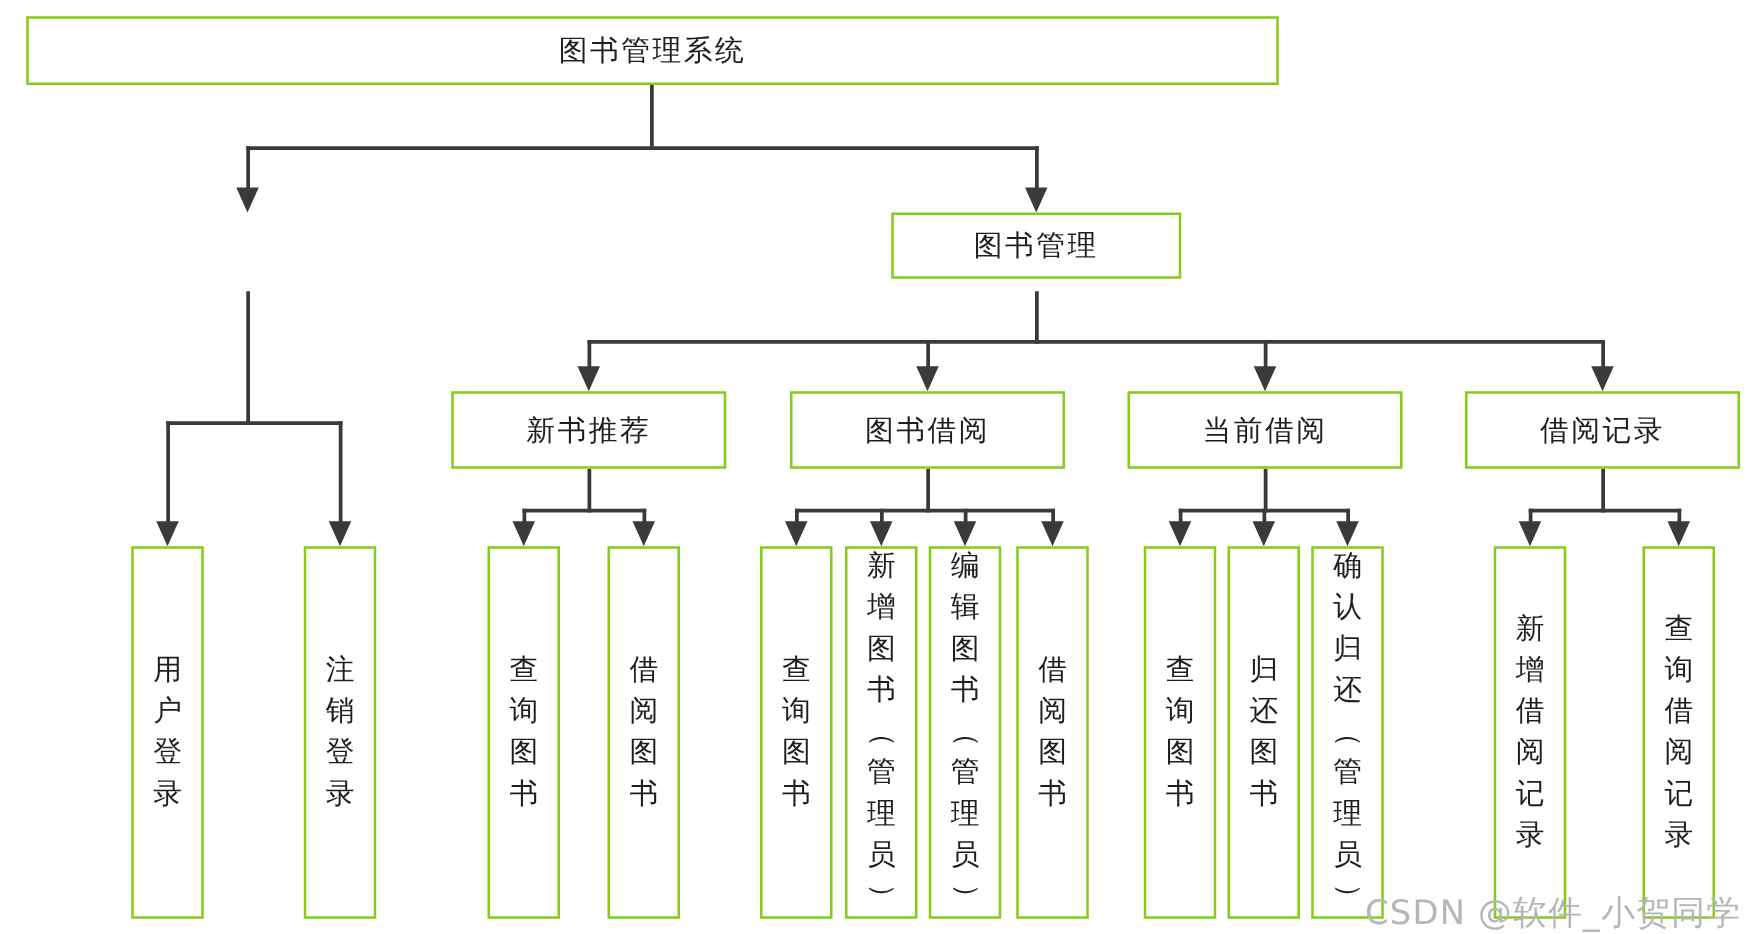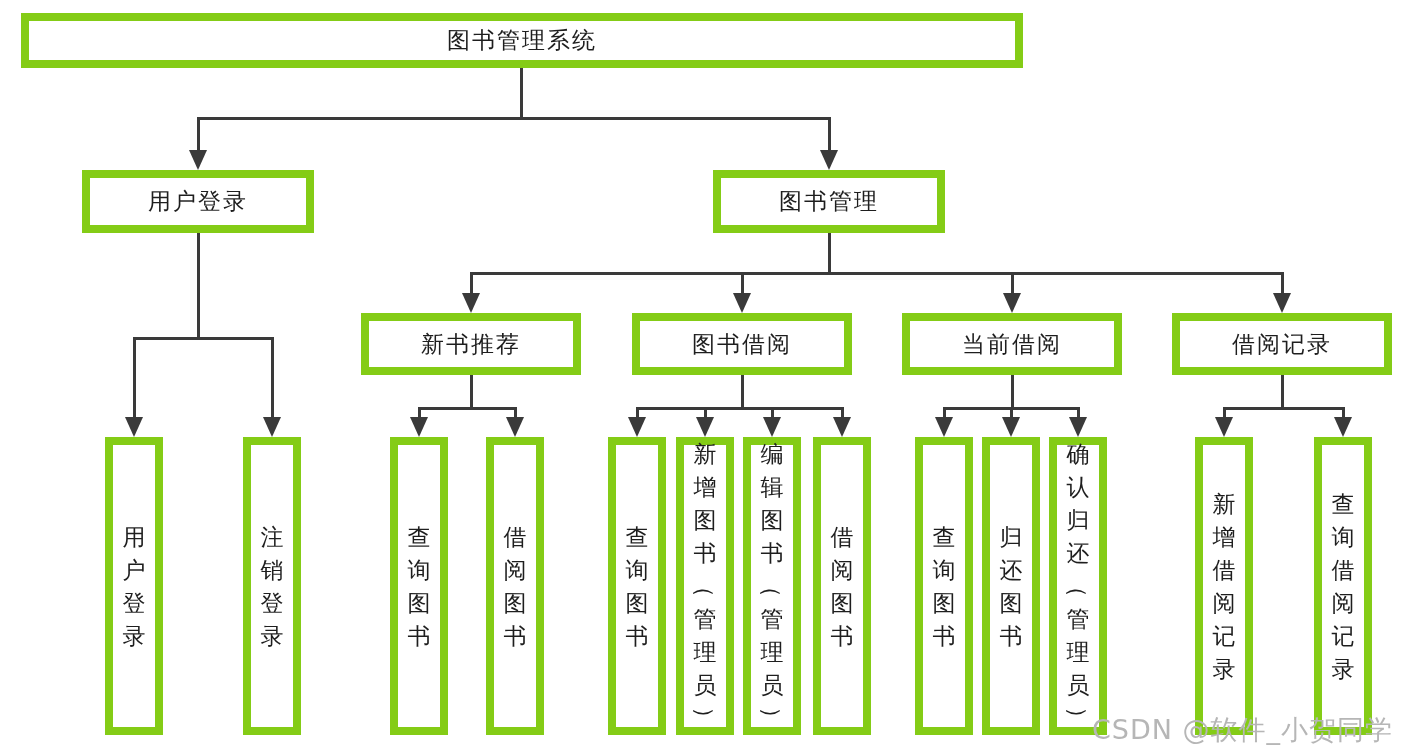--- a/index.html
+++ b/index.html
@@ -3,22 +3,22 @@
 <meta charset="utf-8">
 <style>
   html,body { margin:0; padding:0; background:#ffffff; }
   .canvas {
     position:relative; width:1405px; height:747px;
     background:#ffffff; overflow:hidden;
     font-family:"DejaVu Sans", sans-serif;
   }
   .box {
     position:absolute; box-sizing:border-box;
-    border:8px solid #84cc16; background:#ffffff;
-    display:flex; align-items:center; justify-content:center;
+    border:2px solid #84cc16; background:#ffffff;
+    display:flex; align-items:center; justify-content:center;font-family:Liberation Mono, monospace;
   }
   .hlabel {
     font-size:23px; color:#1e1e1e; letter-spacing:2px; white-space:nowrap;
   }
   .vbox { flex-direction:column; gap:9px; }
   .vchar {
     display:block; width:26px; height:24px; line-height:24px;
     font-size:23px; text-align:center; color:#1e1e1e;
   }
   .vchar.rot { transform:rotate(90deg); }
@@ -90,24 +90,21 @@
       <div class="line" style="left: 1222.5px; top: 407px; width: 3px; height: 12px;"></div>
       <div class="arrow" style="left: 1215px; top: 417px;"></div>
       <div class="line" style="left: 1341.5px; top: 407px; width: 3px; height: 12px;"></div>
       <div class="arrow" style="left: 1334px; top: 417px;"></div>
     </div>
 
   <div class="box" style="left:21px;top:13px;width:1002px;height:55px">
     <span class="hlabel">图书管理系统</span>
   </div>
 
-  <div class="box" style="left:82px;top:170px;width:232px;height:63px">
-    <span class="hlabel">用户登录</span>
-  </div>
-  <div class="box" style="left:713px;top:170px;width:232px;height:63px">
+  <div class="box" style="left:713px;top:170px;width:232px;height:53px">
     <span class="hlabel">图书管理</span>
   </div>
 
   <div class="box" style="left:632px;top:313px;width:220px;height:62px">
     <span class="hlabel">图书借阅</span>
   </div>
   <div class="box" style="left:361px;top:313px;width:220px;height:62px">
     <span class="hlabel">新书推荐</span>
   </div>
   <div class="box" style="left:902px;top:313px;width:220px;height:62px">

